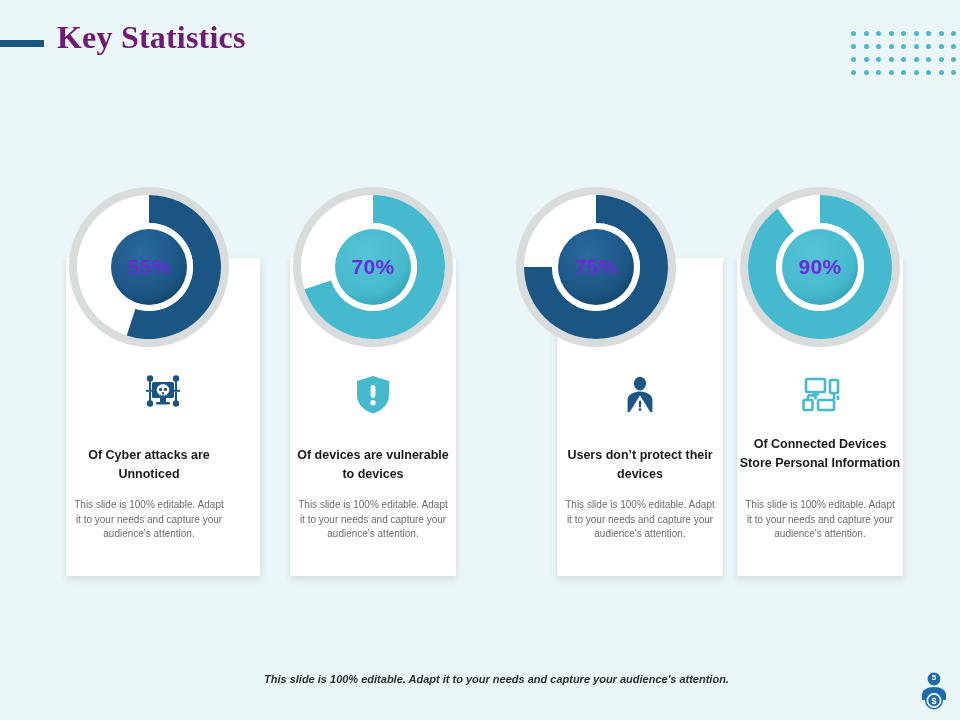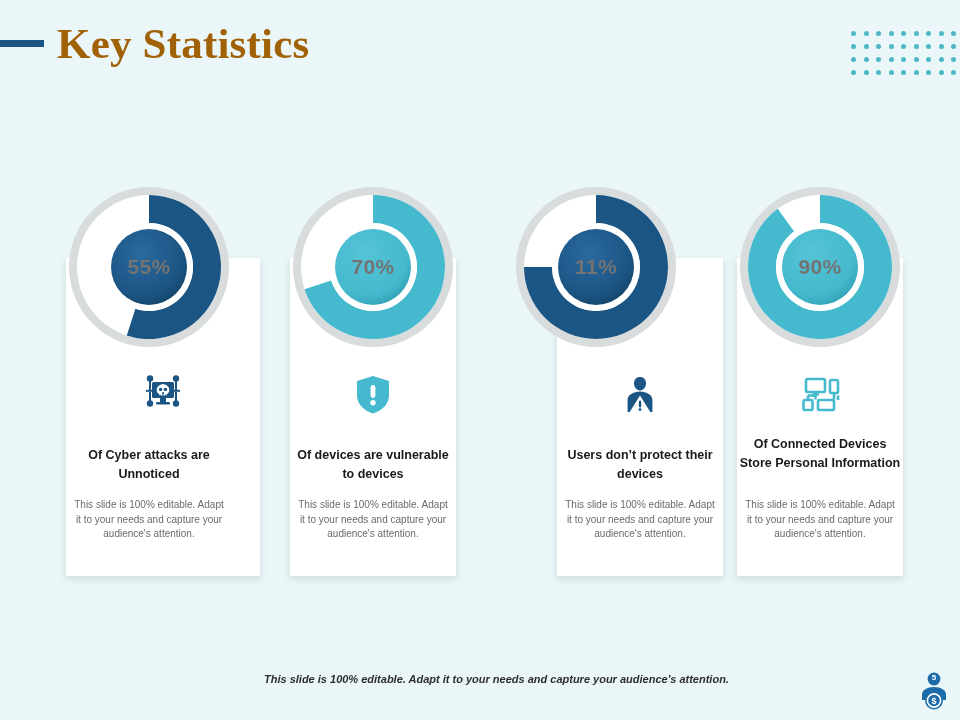--- a/index.html
+++ b/index.html
@@ -22,23 +22,23 @@
     top: 40px;
     width: 44px;
     height: 7px;
     background: #1b5584;
   }
   #page-title {
     position: absolute;
     left: 57px;
     top: 19px;
     font-family: "Liberation Serif", serif;
-    font-size: 43px;
-    font-weight: 700;
-    color: #a16207;
+    font-size: 32px;
+    font-weight: 700;
+    color: #701a75;
     letter-spacing: 0.2px;
     white-space: nowrap;
   }
 
   
   #dot-grid {
     position: absolute;
     left: 851px;
     top: 31px;
     width: 106px;
@@ -115,21 +115,21 @@
 
   .donut-label {
     position: absolute;
     left: 0;
     top: 0;
     width: 168px;
     height: 168px;
     display: flex;
     align-items: center;
     justify-content: center;
-    color: #737373;
+    color: #6d28d9;
     font-size: 21px;
     font-weight: 700;
     letter-spacing: 0.3px;
     pointer-events: none;
   }
 
   
   #footer-note {
     position: absolute;
     left: 264px;
@@ -337,21 +337,21 @@
         <stop offset="100%" stop-color="#12405f"></stop>
       </radialGradient>
     </defs>
     <circle cx="84" cy="84" r="80" fill="#d9dcdd"></circle>
     <circle cx="84" cy="84" r="72" fill="#ffffff"></circle>
     <path class="donut-arc" fill="#1b5584" d="M 84 12 A 72 72 0 1 1 12 84.00000000000001
             L 40 84 A 44 44 0 1 0 84 40 Z"></path>
     <circle cx="84" cy="84" r="44" fill="#ffffff"></circle>
     <circle cx="84" cy="84" r="38" fill="url(#hub2)"></circle>
   </svg>
-  <div class="donut-label">11%</div>
+  <div class="donut-label">75%</div>
 </div>
 
 <div class="donut-wrap donut-3">
   <svg width="168" height="168" viewBox="0 0 168 168">
     <defs>
       <radialGradient id="hub3" cx="40%" cy="32%" r="78%">
         <stop offset="0%" stop-color="#55c4d6"></stop>
         <stop offset="70%" stop-color="#45b9cd"></stop>
         <stop offset="100%" stop-color="#2e9bb0"></stop>
       </radialGradient>

